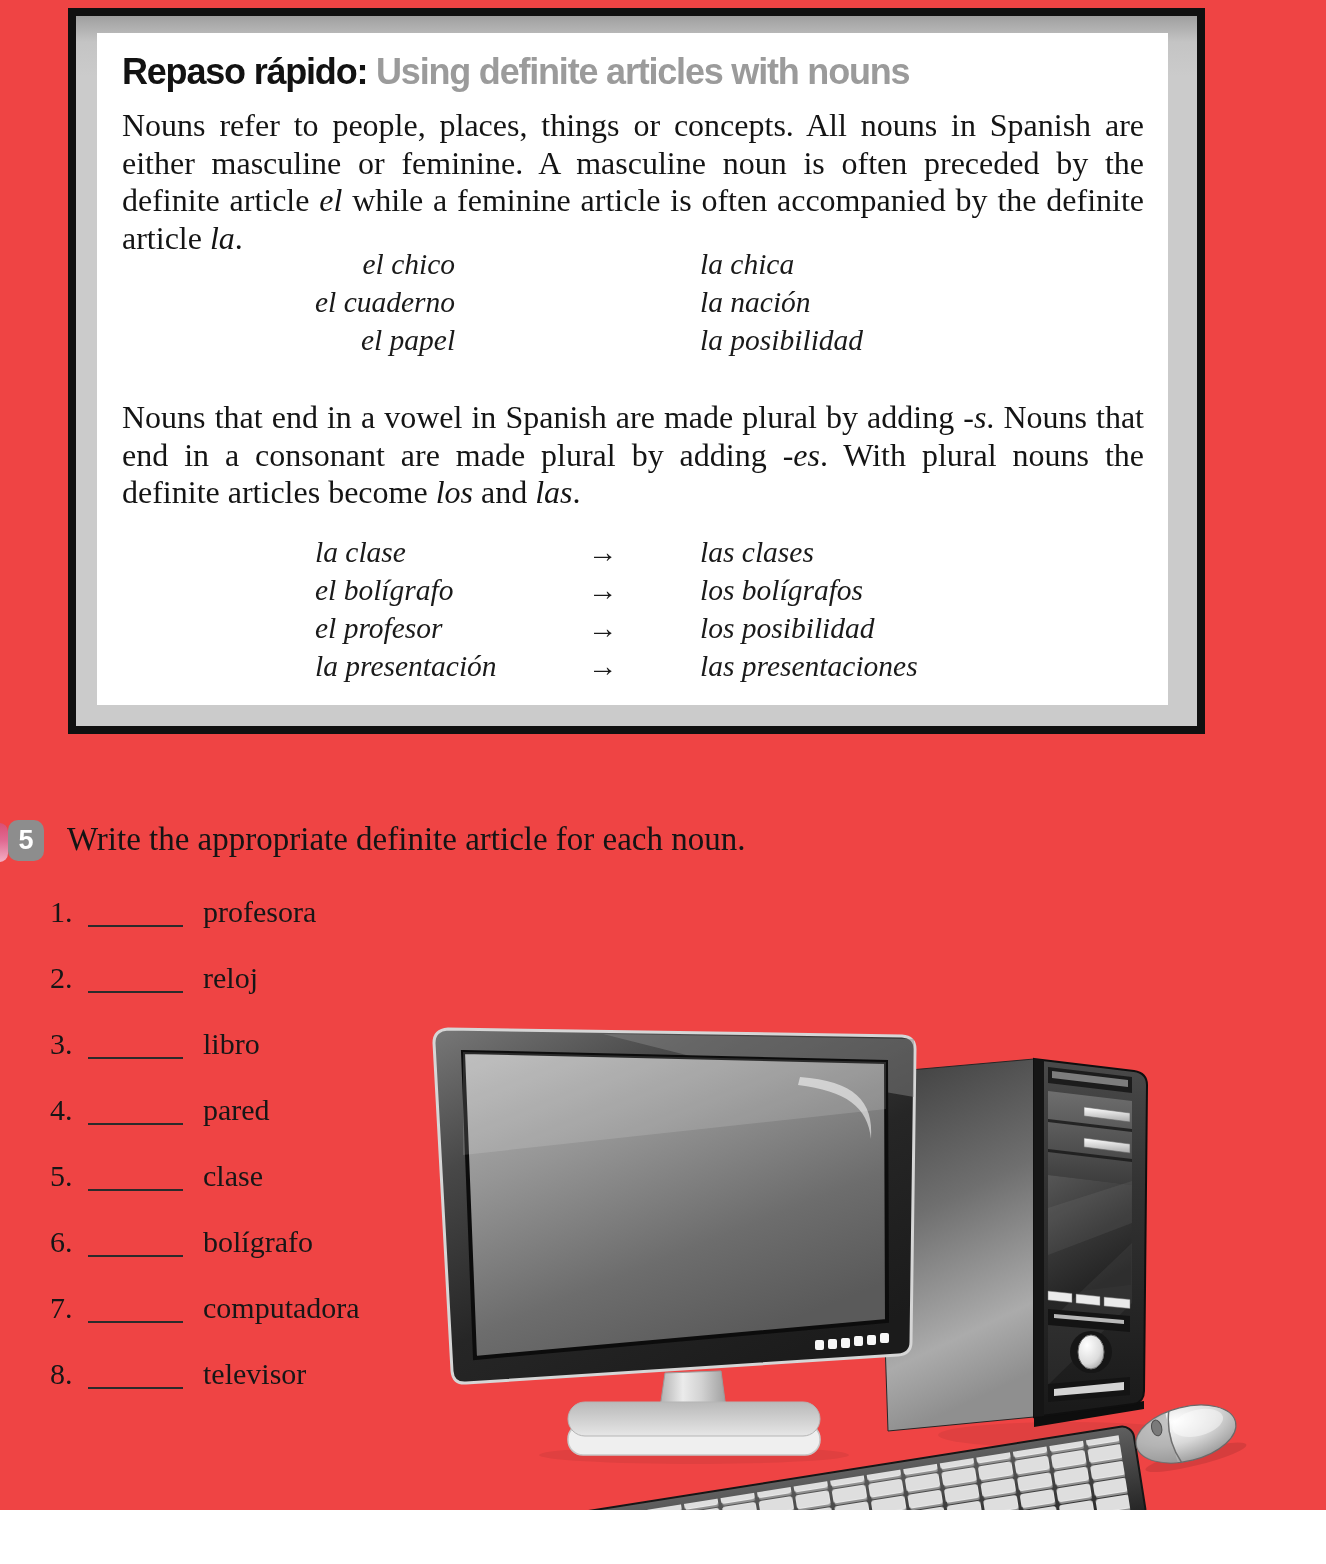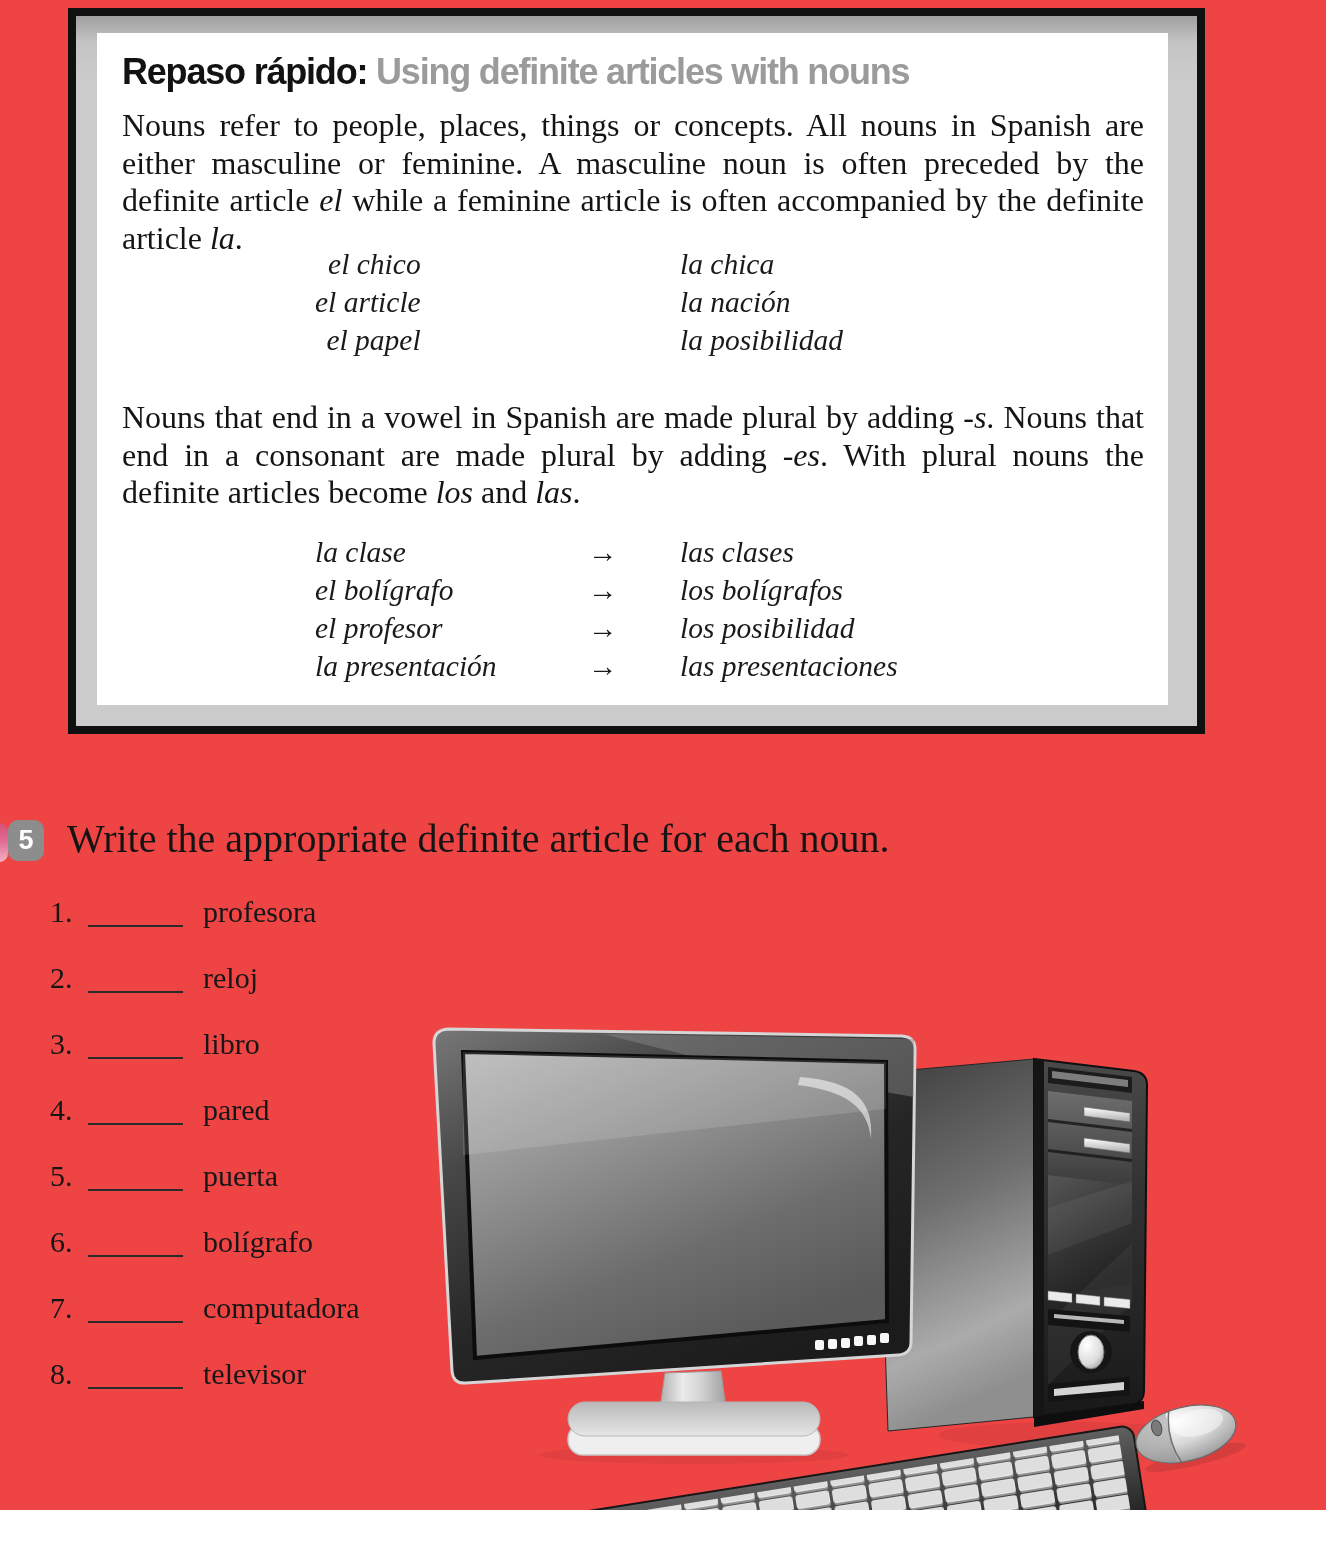--- a/index.html
+++ b/index.html
@@ -33,38 +33,38 @@
   .rb-para.p1 { top:74px; }
   .rb-para.p2 { top:366px; }
   .it { font-style:italic; }
   .rb-ex1, .rb-ex2 {
     position:absolute; left:218px; font-size:29.5px; font-style:italic;
     color:#1a1a1a;
   }
   .rb-ex1 { top:212px;text-align:right; }
   .rb-ex2 { top:500px; }
   .exrow { position:relative; height:38px; line-height:38px; white-space:nowrap; }
-  .exrow .col2 { position:absolute; left:365px; top:0; }
+  .exrow .col2 { position:absolute; left:385px; top:0; }
   .exrow .arr  { position:absolute; left:273px; top:0; font-style:normal; }
 
   
   .pink-tab {
     position:absolute; left:-9px; top:823px; width:17px; height:39px;
     border-radius:9px;
     background:linear-gradient(180deg,#d94f74 0%,#e06a92 45%,#f3afc4 100%);
   }
   .ex-badge {
     position:absolute; left:8px; top:820px; width:36px; height:41px;
     border-radius:10px; background:#8d8d8d;
     color:#ffffff; font-family:"Liberation Sans", sans-serif; font-weight:700;
     font-size:27px; line-height:41px; text-align:center;
   }
   .ex-prompt {
     position:absolute; left:67px; top:820px; width:840px;
-    font-size:40px; line-height:38px; color:#141414;
+    font-size:33px; line-height:38px; color:#141414;
   }
   .ex-rows { position:absolute; left:0; top:894px; width:440px; }
   .ex-row { position:relative; height:66px; font-size:30px; line-height:36px; }
   .ex-num  { position:absolute; left:50px; top:0; }
   .ex-blank {
     position:absolute; left:88px; top:31px; width:95px; height:0;
     border-top:2.5px solid #2b2b2b;
   }
   .ex-noun { position:absolute; left:203px; top:0; }
 
@@ -80,21 +80,21 @@
 <div class="page">
 
   <div class="review-box">
     <div class="review-panel">
       <div class="rb-title"><span>Repaso rápido:</span><span> </span><span class="gray">Using definite articles with nouns</span></div>
 
       <p class="rb-para p1"><span>Nouns refer to people, places, things or concepts. All nouns in Spanish are either masculine or feminine. A masculine noun is often preceded by the definite article </span><span class="it">el</span><span> while a feminine article is often accompanied by the definite article </span><span class="it">la</span><span>.</span></p>
 
       <div class="rb-ex1">
         <div class="exrow"><span>el chico</span><span class="col2">la chica</span></div>
-        <div class="exrow"><span>el article</span><span class="col2">la nación</span></div>
+        <div class="exrow"><span>el cuaderno</span><span class="col2">la nación</span></div>
         <div class="exrow"><span>el papel</span><span class="col2">la posibilidad</span></div>
       </div>
 
       <p class="rb-para p2"><span>Nouns that end in a vowel in Spanish are made plural by adding </span><span class="it">-s</span><span>. Nouns that end in a consonant are made plural by adding </span><span class="it">-es</span><span>. With plural nouns the definite articles become </span><span class="it">los</span><span> and </span><span class="it">las</span><span>.</span></p>
 
       <div class="rb-ex2">
         <div class="exrow"><span>la clase</span><span class="arr">→</span><span class="col2">las clases</span></div>
         <div class="exrow"><span>el bolígrafo</span><span class="arr">→</span><span class="col2">los bolígrafos</span></div>
         <div class="exrow"><span>el profesor</span><span class="arr">→</span><span class="col2">los posibilidad</span></div>
         <div class="exrow"><span>la presentación</span><span class="arr">→</span><span class="col2">las presentaciones</span></div>
@@ -123,21 +123,21 @@
         <span class="ex-noun">libro</span>
       </div>
     <div class="ex-row">
         <span class="ex-num">4.</span>
         <span class="ex-blank"></span>
         <span class="ex-noun">pared</span>
       </div>
     <div class="ex-row">
         <span class="ex-num">5.</span>
         <span class="ex-blank"></span>
-        <span class="ex-noun">puerta</span>
+        <span class="ex-noun">clase</span>
       </div>
     <div class="ex-row">
         <span class="ex-num">6.</span>
         <span class="ex-blank"></span>
         <span class="ex-noun">bolígrafo</span>
       </div>
     <div class="ex-row">
         <span class="ex-num">7.</span>
         <span class="ex-blank"></span>
         <span class="ex-noun">computadora</span>

